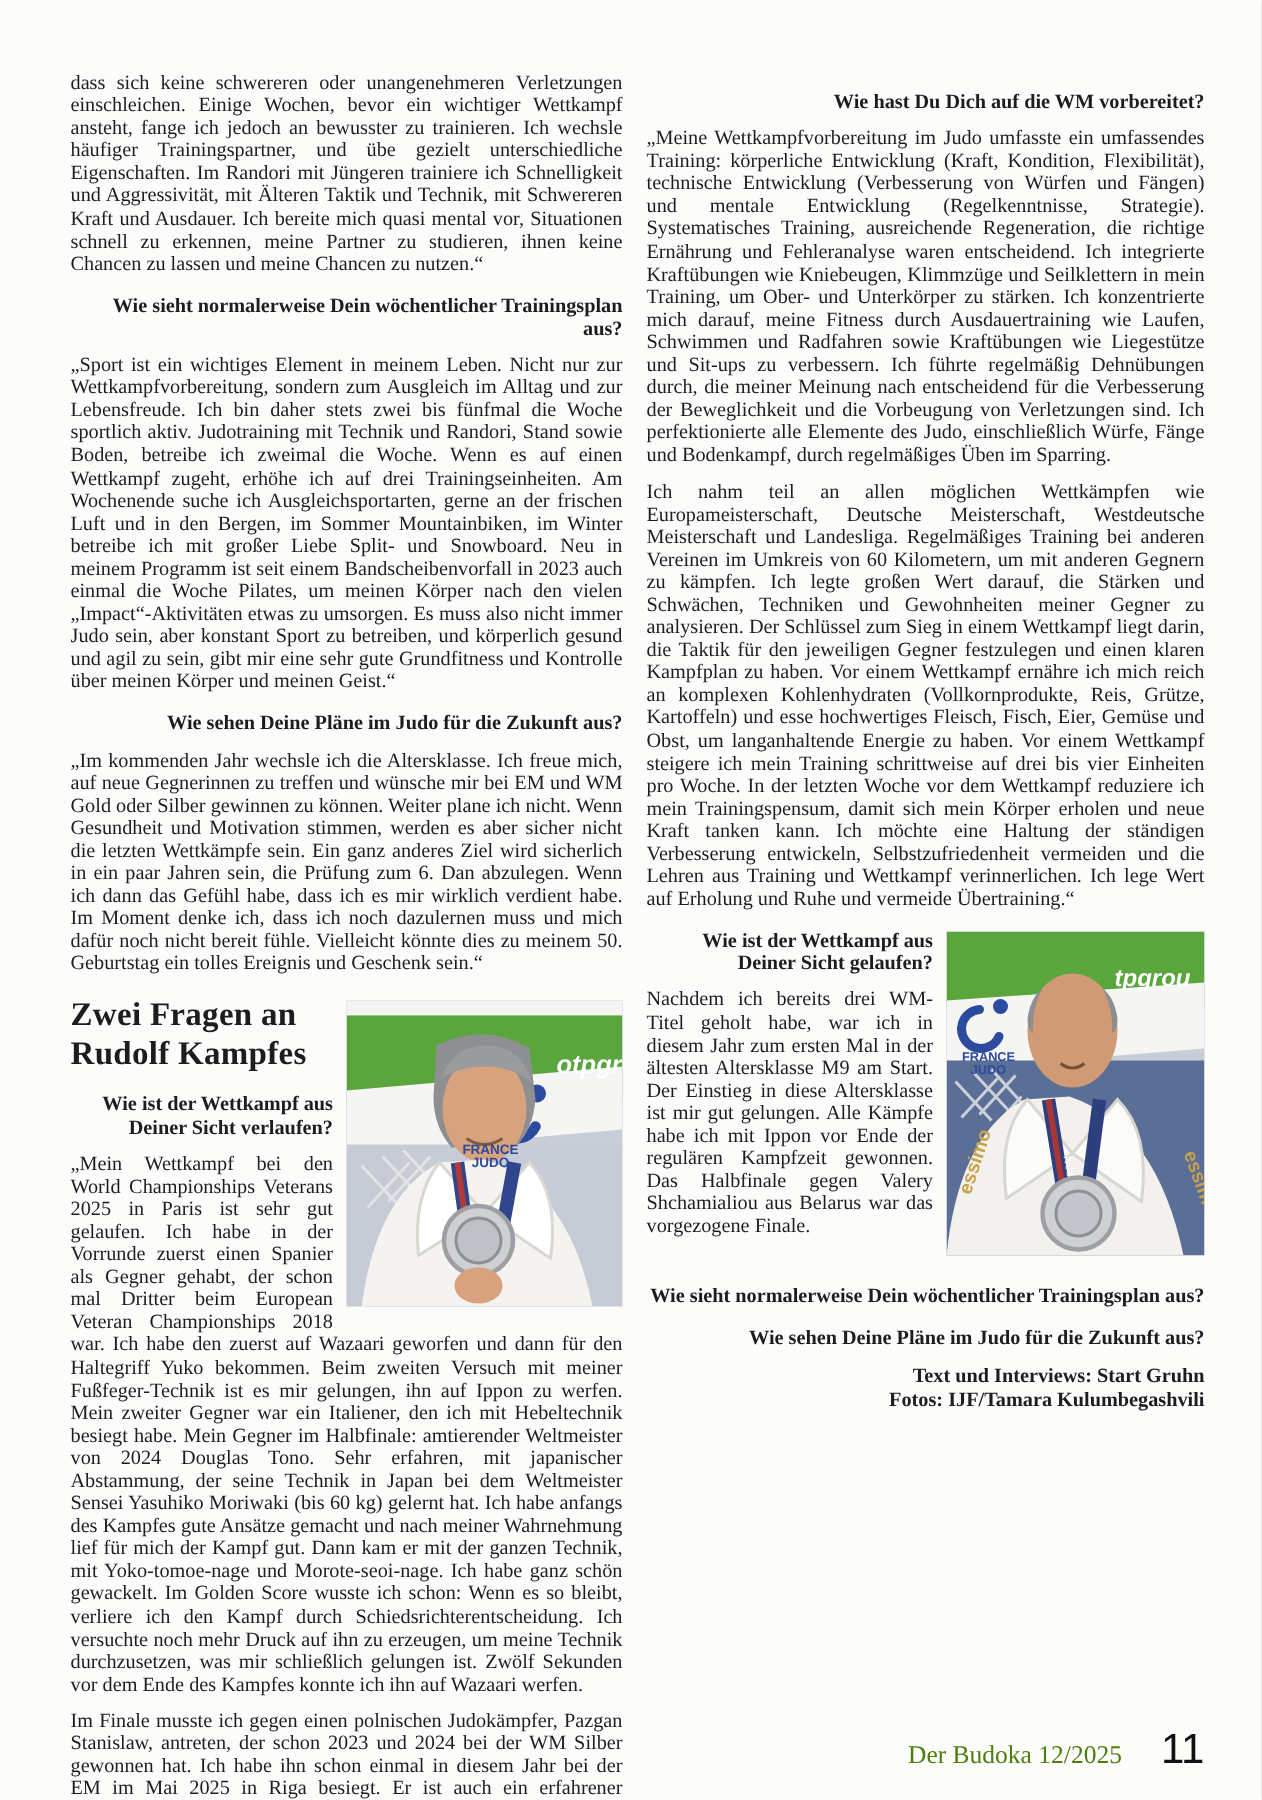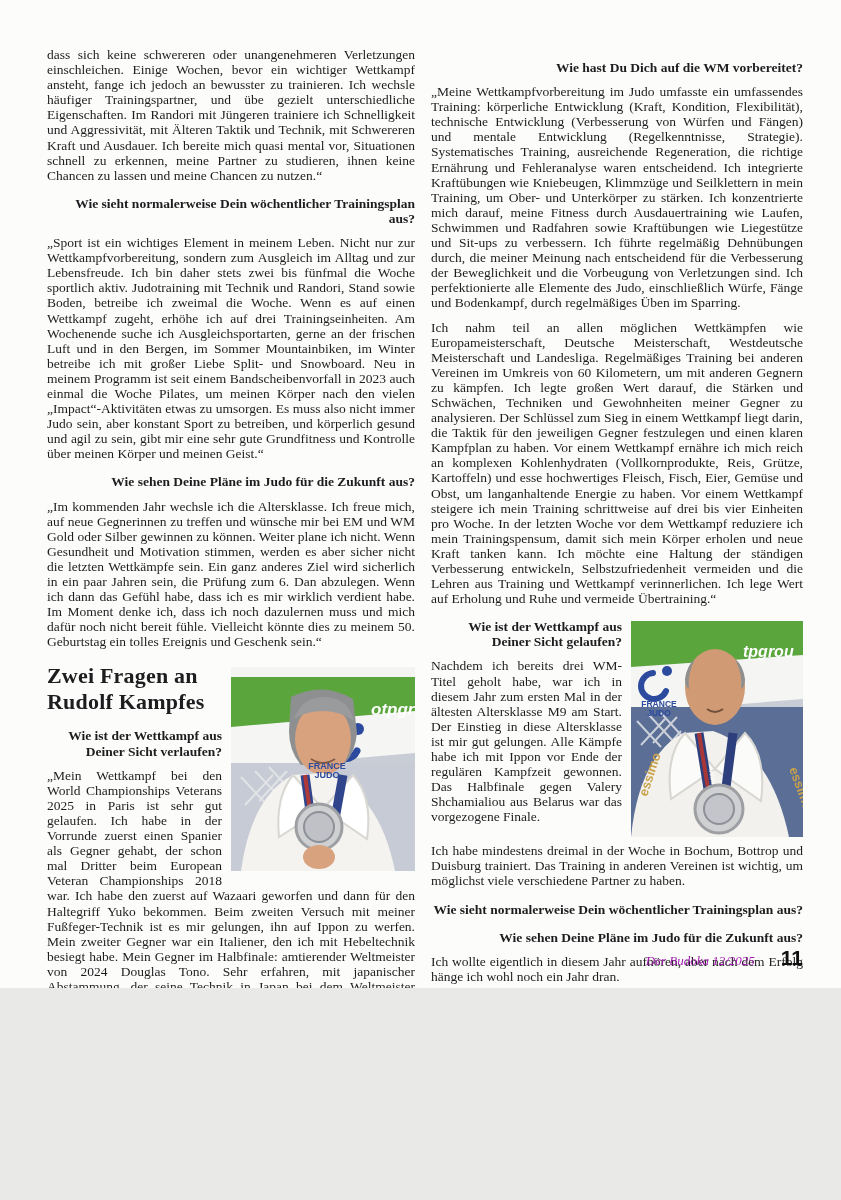--- a/index.html
+++ b/index.html
@@ -1,18 +1,18 @@
 <!DOCTYPE html>
 <html><head>
 <meta charset="utf-8">
 <style>
   html,body{margin:0;padding:0;}
   body{background:#e9e9e7;font-family:"Liberation Serif","DejaVu Serif",serif;}
   .page{
-    position:relative;width:841px;height:988px;margin:0 auto;
+    position:relative;width:841px;height:1200px;margin:0 auto;
     background:#fcfcfa;color:#1d1d1f;overflow:hidden;
     box-shadow:0 0 6px rgba(0,0,0,.25);
   }
   .col{position:absolute;top:47px;font-size:13.5px;line-height:15.1px;text-align:justify;}
   .col-left{left:47px;width:368px;}
   .col-right{left:431px;width:372px;}
   .para{margin:0 0 9px 0;}
   .qhead{font-weight:bold;margin:13px 0 9px 0;text-align:right;}
   .section-title{
     font-size:22px;font-weight:bold;line-height:26px;margin:14px 0 10px 0;
@@ -23,22 +23,22 @@
     float:right;position:relative;overflow:hidden;background:#c9cdd6;
     margin:4px 0 6px 9px;
   }
   .photo-czempik{width:184px;height:204px;}
   .photo-zoellner{width:172px;height:216px;margin-top:2px;}
   .photo svg{display:block;}
   .credits{font-weight:bold;text-align:right;margin-top:10px;line-height:16px;}
   .footer{
     position:absolute;right:38px;bottom:18px;display:flex;align-items:baseline;gap:26px;
   }
-  .journal-name{font-size:13px;color:#a21caf;font-style:italic;}
-  .page-number{font-family:"Liberation Sans","DejaVu Sans",sans-serif;font-weight:bold;font-size:21px;color:#111;margin-top:34px;}
+  .journal-name{font-size:17px;color:#4d7c0f;}
+  .page-number{font-family:"Liberation Sans","DejaVu Sans",sans-serif;font-weight:normal;font-size:28px;color:#111;margin-top:34px;}
 </style>
 </head>
 <body>
 
 <div class="page">
 
   <div class="col col-left">
 
     <p class="para">dass sich keine schwereren oder unangenehmeren Verletzungen einschleichen. Einige Wochen, bevor ein wichtiger Wettkampf ansteht, fange ich jedoch an bewusster zu trainieren. Ich wechsle häufiger Trainingspartner, und übe gezielt unterschiedliche Eigenschaften. Im Randori mit Jüngeren trainiere ich Schnelligkeit und Aggressivität, mit Älteren Taktik und Technik, mit Schwereren Kraft und Ausdauer. Ich bereite mich quasi mental vor, Situationen schnell zu erkennen, meine Partner zu studieren, ihnen keine Chancen zu lassen und meine Chancen zu nutzen.“</p>
 
@@ -164,28 +164,26 @@
         </svg>
       </div>
 
 
       <p class="qhead">Wie ist der Wettkampf aus Deiner Sicht gelaufen?</p>
 
       <p class="para">Nachdem ich bereits drei WM-Titel geholt habe, war ich in diesem Jahr zum ersten Mal in der ältesten Altersklasse M9 am Start. Der Einstieg in diese Altersklasse ist mir gut gelungen. Alle Kämpfe habe ich mit Ippon vor Ende der regulären Kampfzeit gewonnen. Das Halbfinale gegen Valery Shchamialiou aus Belarus war das vorgezogene Finale.</p>
     </div>
 
 
-    <p class="para">Ich habe mindestens dreimal in der Woche in Bochum, Bottrop und Duisburg trainiert. Das Training in anderen Vereinen ist wichtig, um möglichst viele verschiedene Partner zu haben.</p>
 
     <p class="qhead">Wie sieht normalerweise Dein wöchentlicher Trainingsplan aus?</p>
 
 
     <p class="qhead">Wie sehen Deine Pläne im Judo für die Zukunft aus?</p>
 
-    <p class="para">Ich wollte eigentlich in diesem Jahr aufhören, aber nach dem Erfolg hänge ich wohl noch ein Jahr dran.</p>
 
     <div class="credits">
       <span>Text und Interviews: Start Gruhn</span><br>
       <span>Fotos: IJF/Tamara Kulumbegashvili</span>
     </div>
   </div>
 
   <div class="footer">
     <span class="journal-name">Der Budoka 12/2025</span>
     <span class="page-number">11</span>

